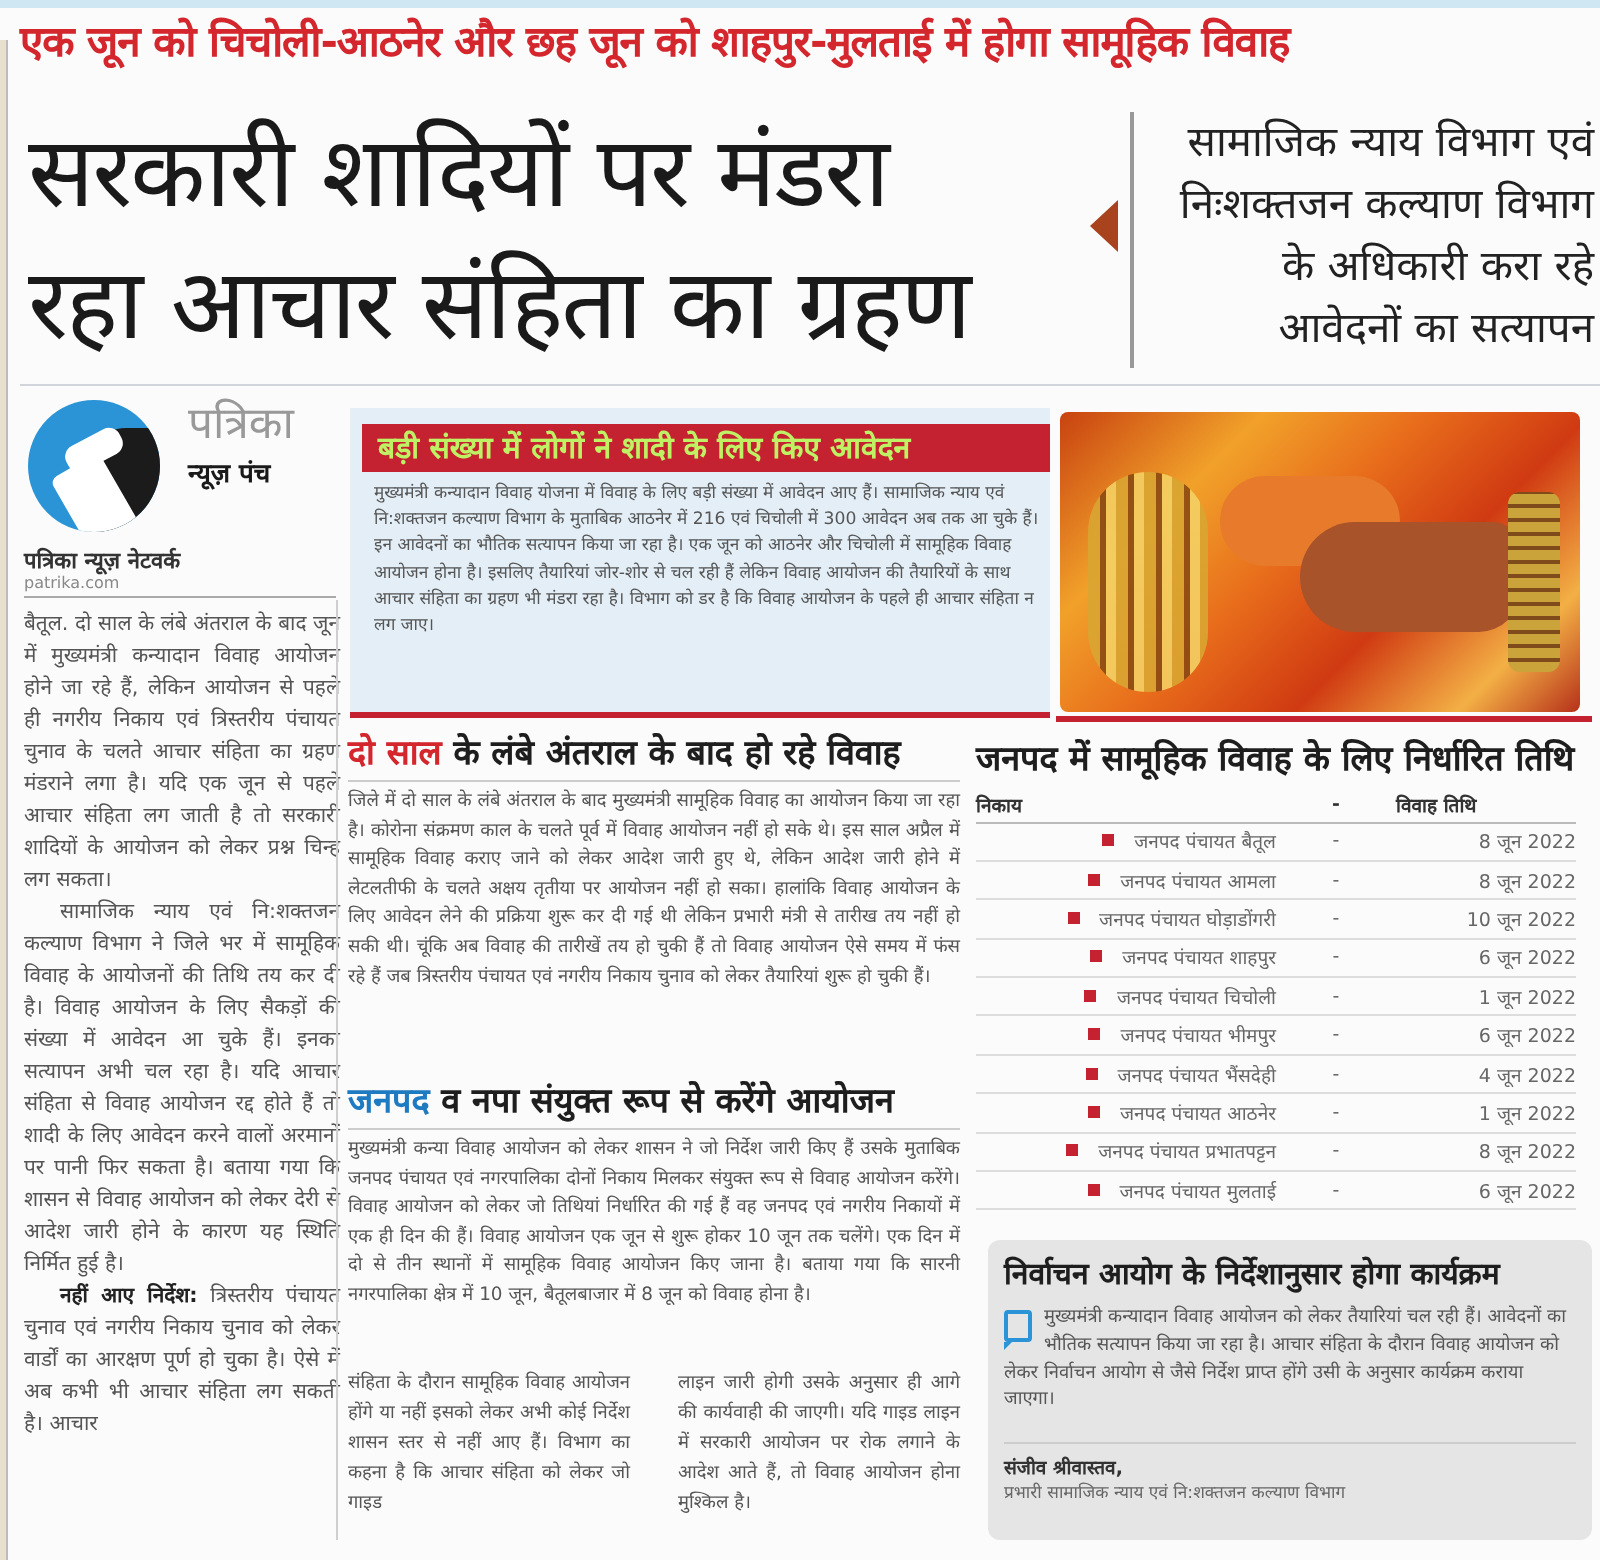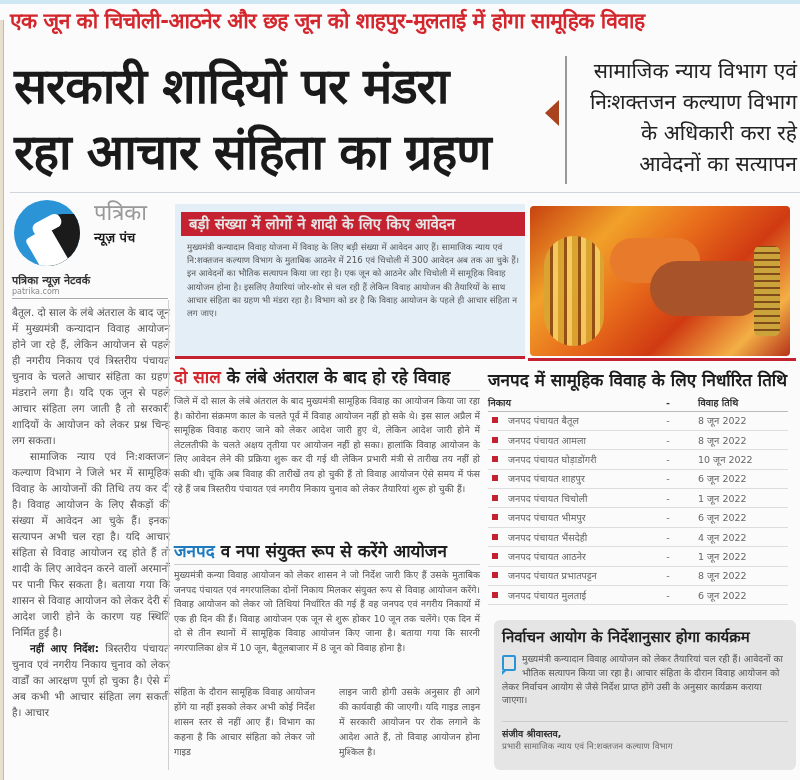--- a/index.html
+++ b/index.html
@@ -6,21 +6,21 @@
   html, body { width: 800px; height: 780px; overflow: hidden; background: #fbfbfb; }
   body { font-family: "DejaVu Sans", sans-serif; color: #222; position: relative; }
 
   .top-band { position: absolute; left: 0; top: 0; width: 800px; height: 4px; background: #cfe6f3; }
   .left-edge { position: absolute; left: 0; top: 20px; width: 4px; height: 760px; background: #e9dfcf; border-right: 1px solid #bbb; }
 
   .kicker { position: absolute; left: 10px; top: 6px; width: 790px; height: 30px;
     color: #d3262d; font-size: 21px; font-weight: bold; white-space: nowrap; letter-spacing: -0.5px; }
 
   .headline { position: absolute; left: 14px; top: 54px; width: 540px;
-    font-size: 49px; font-weight: bold; line-height: 66px; color: #1a1a1a; letter-spacing: -1px; }
+    font-size: 49px; font-weight: normal; line-height: 66px; color: #1a1a1a; letter-spacing: -1px; }
   .headline div { white-space: nowrap; }
 
   .deck { position: absolute; left: 565px; top: 56px; width: 232px; height: 128px;
     border-left: 2px solid #999; padding-left: 10px; font-size: 21px; line-height: 31px; color: #222; text-align: right; }
   .deck-arrow { position: absolute; left: 545px; top: 100px; width: 0; height: 0;
     border-top: 13px solid transparent; border-bottom: 13px solid transparent; border-right: 14px solid #a8431e; }
 
   .divider-h { position: absolute; left: 10px; top: 192px; width: 790px; height: 1px; background: #cfd5db; }
 
   
@@ -39,21 +39,21 @@
   .left-body { position: absolute; left: 4px; top: 108px; width: 158px; font-size: 10.4px; line-height: 16px;
     color: #555; text-align: justify; }
   .left-body p { margin-bottom: 0; text-indent: 0; }
   .left-body p.ind { text-indent: 18px; }
   .left-body b { color: #222; }
   .col-rule { position: absolute; left: 168px; top: 300px; width: 1px; height: 470px; background: #cfcfcf; }
 
   
   .blue-box { position: absolute; left: 175px; top: 204px; width: 350px; height: 155px; background: #e3eef6; }
   .blue-box .bar { position: absolute; left: 6px; top: 8px; width: 344px; height: 24px; background: #c42230;
-    color: #e5e5e5; font-size: 15px; font-weight: bold; padding-left: 8px; line-height: 24px; white-space: nowrap; }
+    color: #bef264; font-size: 15px; font-weight: bold; padding-left: 8px; line-height: 24px; white-space: nowrap; }
   .blue-box .txt { position: absolute; left: 12px; top: 37px; width: 334px; font-size: 8.6px; line-height: 13.2px; color: #555; }
   .blue-box .btm { position: absolute; left: 0; bottom: 0; width: 350px; height: 3px; background: #c42230; }
 
   .photo { position: absolute; left: 530px; top: 206px; width: 260px; height: 150px; border-radius: 4px; overflow: hidden;
     background: linear-gradient(135deg, #c84210 0%, #f1a12a 25%, #e86c1b 45%, #d03a12 65%, #f3b045 85%, #b6311a 100%); }
   .photo .bangle { position: absolute; left: 14px; top: 30px; width: 60px; height: 110px; border-radius: 30px;
     background: repeating-linear-gradient(90deg, #d9a531 0 6px, #8a4a13 6px 9px, #f4d064 9px 14px); opacity: .9; }
   .photo .hand { position: absolute; left: 120px; top: 55px; width: 110px; height: 55px; border-radius: 40px 20px 30px 40px; background: #a8532a; }
   .photo .hand2 { position: absolute; left: 80px; top: 32px; width: 90px; height: 45px; border-radius: 40px; background: #e77a2b; }
   .photo .cuff { position: absolute; right: 10px; top: 40px; width: 26px; height: 90px; background: repeating-linear-gradient(0deg, #caa33a 0 5px, #7f4b1a 5px 7px); border-radius: 6px; }
@@ -67,21 +67,21 @@
   .mid .body { font-size: 9.2px; line-height: 14.6px; color: #555; text-align: justify; margin-top: 3px; }
   .sec2 { position: absolute; left: 174px; top: 540px; width: 306px; }
   .two-col { position: absolute; left: 174px; top: 684px; width: 306px; display: flex; gap: 24px; }
   .two-col div { flex: 1; font-size: 9.2px; line-height: 15px; color: #555; text-align: justify; }
 
   
   .sched { position: absolute; left: 488px; top: 368px; width: 310px; }
   .sched-title { font-size: 17px; font-weight: bold; color: #1e1e1e; white-space: nowrap; line-height: 24px; }
   .sched table { width: 300px; border-collapse: collapse; margin-top: 2px; }
   .sched th { font-size: 9.5px; font-weight: bold; color: #333; text-align: left; height: 17px; border-bottom: 1px solid #bbb; }
-  .sched td { font-size: 9.5px; color: #666; height: 19.4px; border-bottom: 1px solid #ddd; }
+  .sched td { font-size: 9.5px; color: #666; height: 19.4px; border-bottom: 1px solid #ddd; text-align: right; }
   .sched .bul { display: inline-block; width: 6px; height: 6px; background: #c42230; margin: 0 10px 1px 4px; }
   .sched .dash { text-align: center; width: 60px; }
   .sched .date { width: 90px; }
 
   
   .quote { position: absolute; left: 494px; top: 620px; width: 302px; height: 150px; background: #e5e5e5; border-radius: 6px; padding: 6px 8px; }
   .quote .qh { font-size: 15px; font-weight: bold; color: #1e1e1e; white-space: nowrap; line-height: 22px; }
   .quote .qicon { float: left; width: 14px; height: 16px; border: 2.5px solid #2a94d6; border-radius: 2px; margin: 3px 6px 0 0; position: relative; }
   .quote .qicon:after { content: ""; position: absolute; left: -2px; bottom: -6px; border-left: 4px solid #2a94d6; border-bottom: 4px solid transparent; }
   .quote .qt { font-size: 9.2px; line-height: 13.8px; color: #555; margin-top: 4px; border-bottom: 1px solid #ccc; padding-bottom: 14px; }

